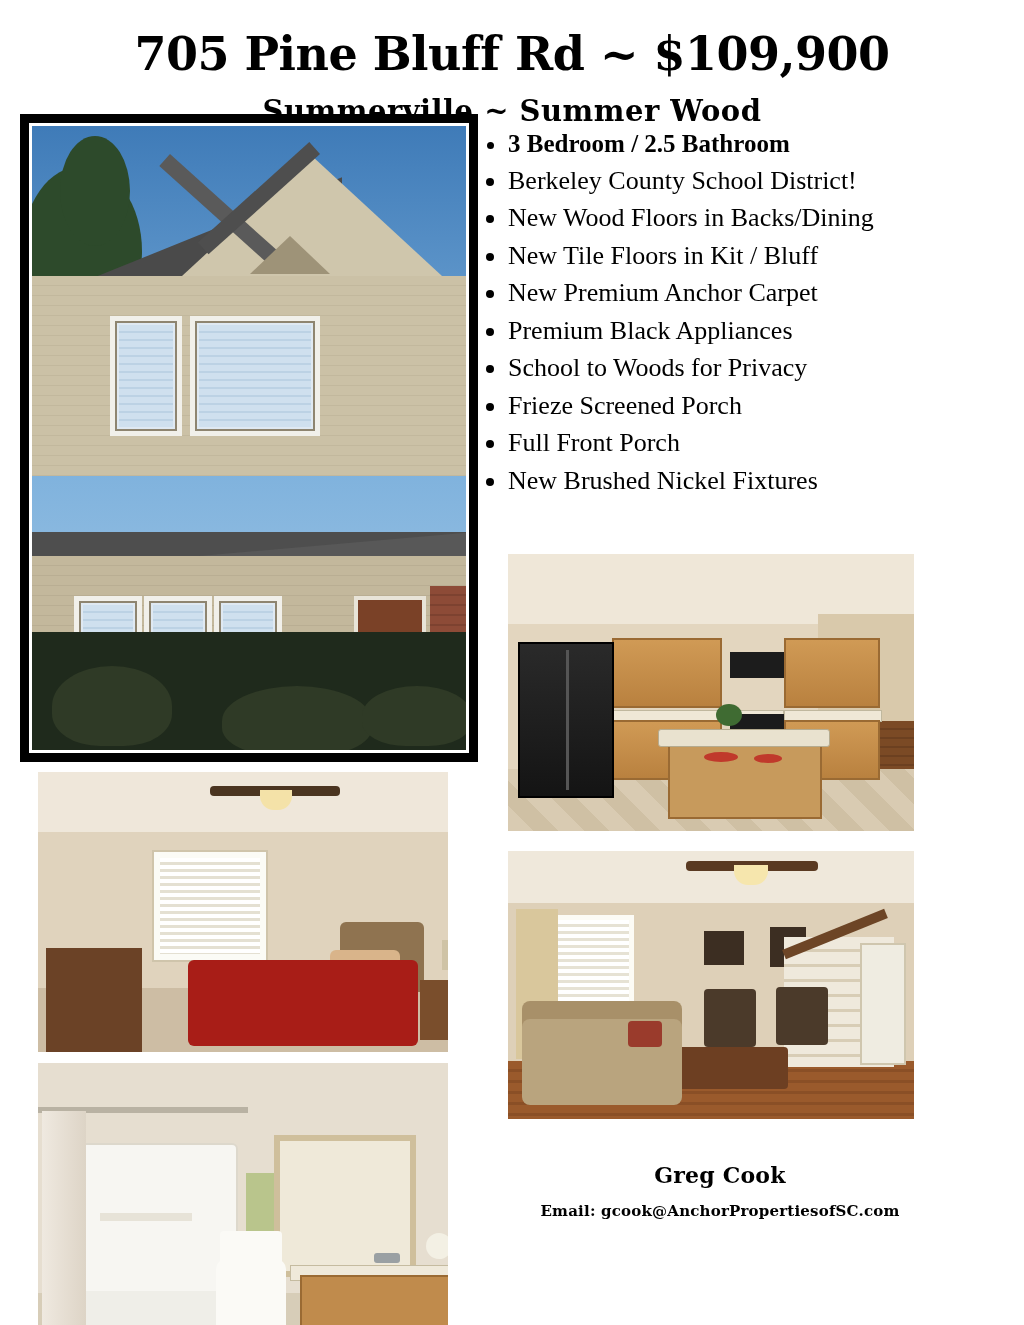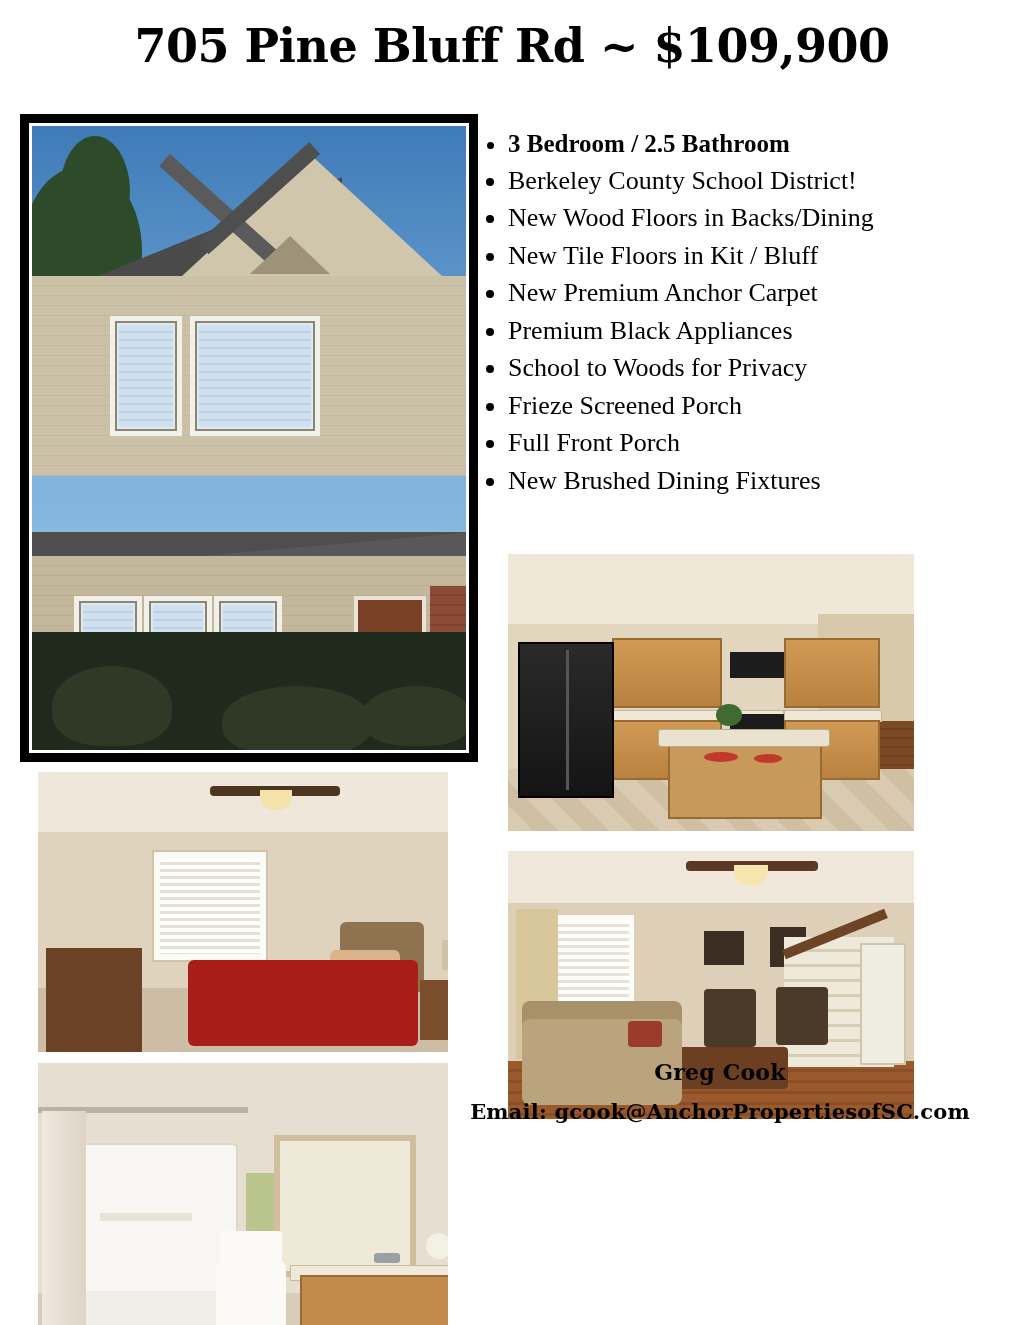--- a/index.html
+++ b/index.html
@@ -21,21 +21,21 @@
     width: 100%;
     text-align: center;
     padding-top: 14px;
   }
   .headline {
     font-family: "DejaVu Serif", serif;
     font-weight: bold;
     font-size: 46px;
     letter-spacing: -0.5px;
     line-height: 1.05;
-    margin: 8px;
+    margin: 16px;
   }
   .subhead {
     font-family: "DejaVu Serif", serif;
     font-weight: bold;
     font-size: 29px;
     margin: 10px 0 0 0;
     letter-spacing: 0.5px;
   }
 
   
@@ -115,33 +115,33 @@
     left: 38px;
     top: 1063px;
     width: 410px;
     height: 262px;
   }
 
   
   .agent {
     position: absolute;
     left: 470px;
-    top: 1059px;
+    top: 1162px;
     width: 500px;
     text-align: center;
     font-family: "DejaVu Serif", serif;
     font-weight: bold;
   }
   .agent .line {
     font-size: 22px;
     margin: 0 0 14px 0;
     letter-spacing: 0.2px;
   }
   .agent .line.email {
-    font-size: 21px;
+    font-size: 15px;
     margin-bottom: 0;
   }
 
   
   
   
 
   
   .ex-sky { position:absolute; inset:0; background:linear-gradient(#3f7bb8,#7fb2dd 55%,#a9cbe6); }
   .ex-tree { position:absolute; background:#2d4a2b; border-radius:50%; }
@@ -280,20 +280,21 @@
   .ba-tank{position:absolute;left:182px;top:168px;width:62px;height:40px;background:#fbfaf6;border-radius:4px;}
   .ba-faucet{position:absolute;left:336px;top:190px;width:26px;height:10px;background:#9aa0a3;border-radius:3px;}
   .ba-floor{position:absolute;left:0;bottom:0;width:100%;height:32px;background:#d7cdb8;}
   .ba-flower{position:absolute;left:388px;top:170px;width:26px;height:26px;background:#f3f0e4;border-radius:50%;}
 </style>
 </head>
 <body>
 
 <div class="header">
   <h1 class="headline">705 Pine Bluff Rd ~ $109,900</h1>
+  <h2 class="subhead">Summerville  ~  Summer Wood</h2>
 </div>
 
 <div class="hero-frame">
   <div class="hero-inner">
     <div class="hero-photo">
       <div class="ex-sky"></div>
       <div class="ex-tree" style="left:-10px;top:40px;width:120px;height:170px;"></div>
       <div class="ex-tree" style="left:28px;top:10px;width:70px;height:110px;"></div>
       <div class="ex-roofmain"></div>
       <div class="ex-gable"></div>
@@ -333,21 +334,21 @@
   <ul>
     <li class="first">3 Bedroom / 2.5 Bathroom</li>
     <li>Berkeley County School District!</li>
     <li>New Wood Floors in Backs/Dining</li>
     <li>New Tile Floors in Kit / Bluff</li>
     <li>New Premium Anchor Carpet</li>
     <li>Premium Black Appliances</li>
     <li>School to Woods for Privacy</li>
     <li>Frieze Screened Porch</li>
     <li>Full Front Porch</li>
-    <li>New Brushed Dining Fixtures</li>
+    <li>New Brushed Nickel Fixtures</li>
   </ul>
 </div>
 
 <div class="photo photo-kitchen">
   <div class="k-ceil"></div>
   <div class="k-wall"></div>
   <div class="k-hall"></div>
   <div class="k-hallfloor"></div>
   <div class="k-floor"></div>
   <div class="k-cab" style="left:104px;top:84px;width:110px;height:70px;"></div>

